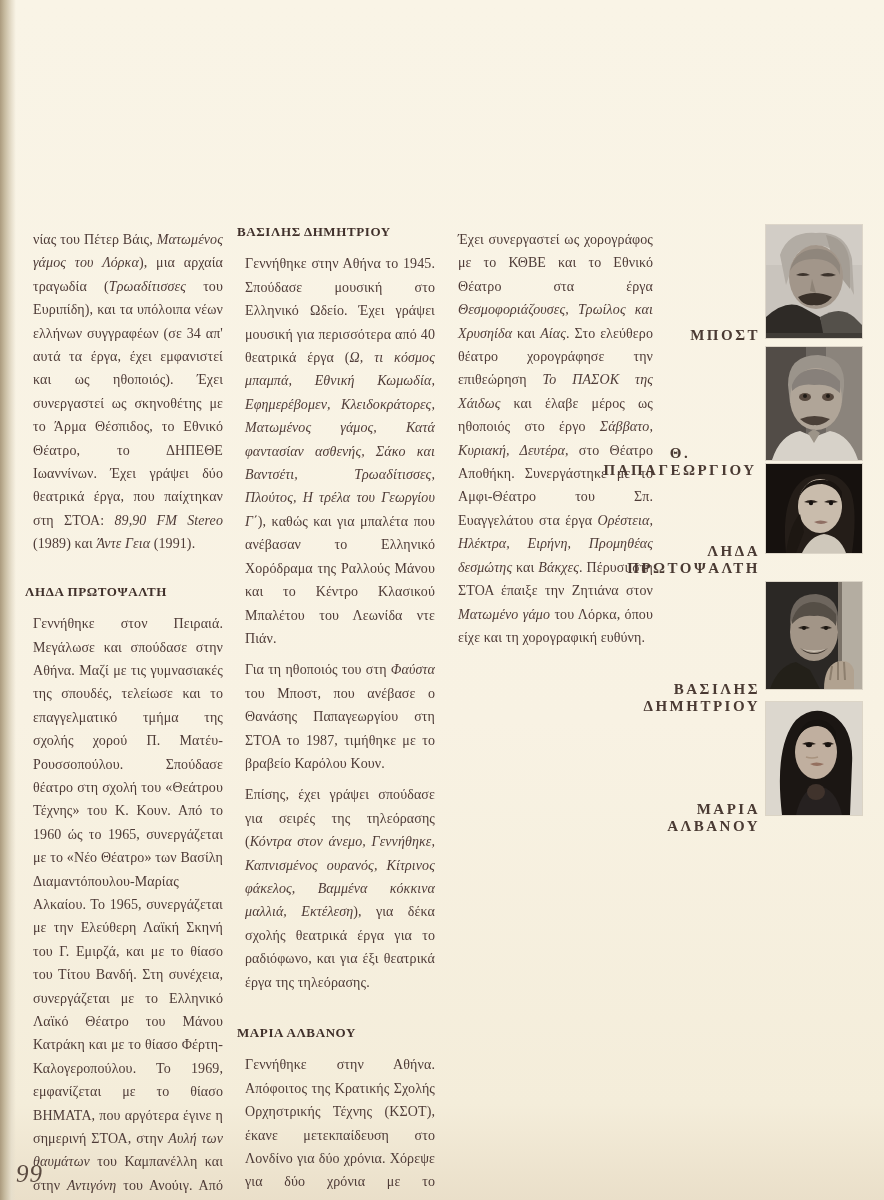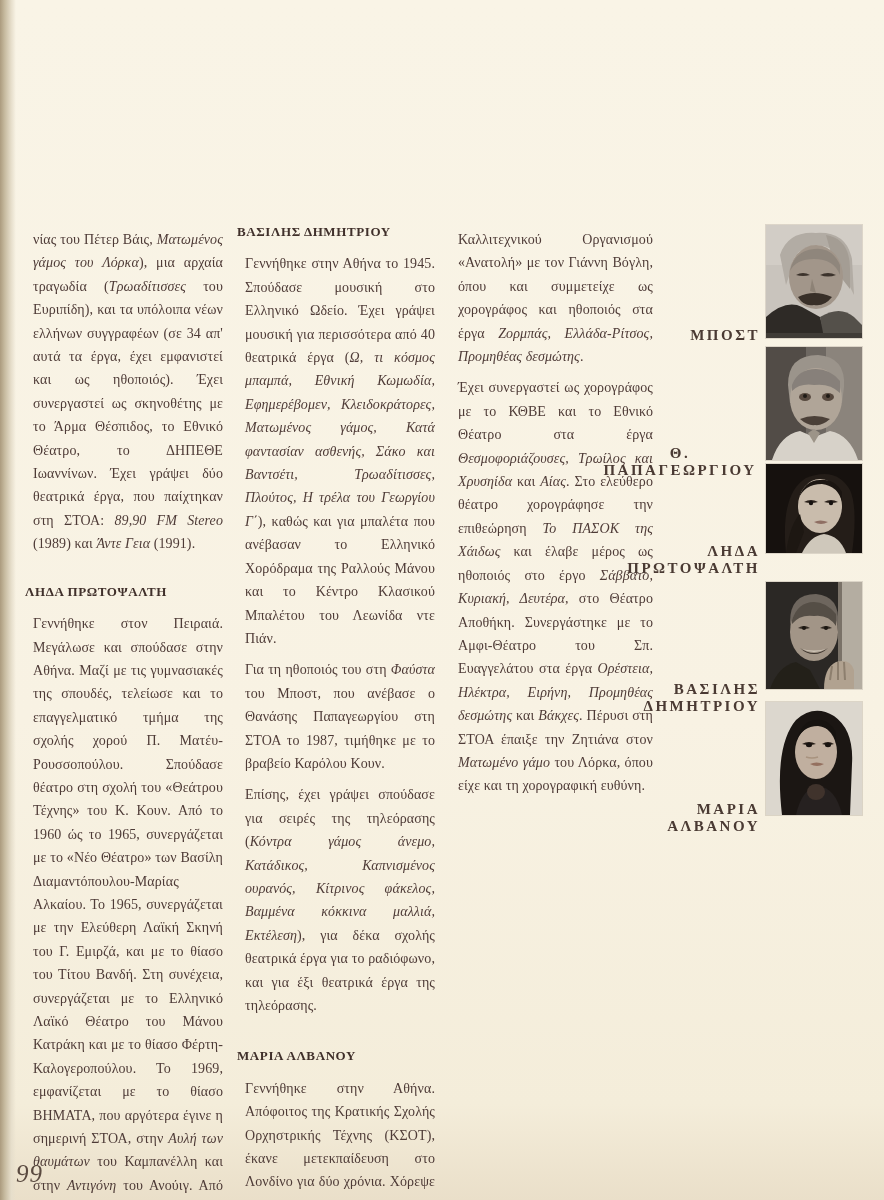--- a/index.html
+++ b/index.html
@@ -62,27 +62,26 @@
   <div class="col col-1">
     <p><span>νίας του Πέτερ Βάις, </span><span class="it">Ματωμένος γάμος του Λόρκα</span><span>), μια αρχαία τραγωδία (</span><span class="it">Τρωαδίτισσες</span><span> του Ευριπίδη), και τα υπόλοιπα νέων ελλήνων συγγραφέων (σε 34 απ' αυτά τα έργα, έχει εμφανιστεί και ως ηθοποιός). Έχει συνεργαστεί ως σκηνοθέτης με το Άρμα Θέσπιδος, το Εθνικό Θέατρο, το ΔΗΠΕΘΕ Ιωαννίνων. Έχει γράψει δύο θεατρικά έργα, που παίχτηκαν στη ΣΤΟΑ: </span><span class="it">89,90 FM Stereo</span><span> (1989) και </span><span class="it">Άντε Γεια</span><span> (1991).</span></p>
     <h3 class="heading">ΛΗΔΑ ΠΡΩΤΟΨΑΛΤΗ</h3>
     <p><span>Γεννήθηκε στον Πειραιά. Μεγάλωσε και σπούδασε στην Αθήνα. Μαζί με τις γυμνασιακές της σπουδές, τελείωσε και το επαγγελματικό τμήμα της σχολής χορού Π. Ματέυ-Ρουσσοπούλου. Σπούδασε θέατρο στη σχολή του «Θεάτρου Τέχνης» του Κ. Κουν. Από το 1960 ώς το 1965, συνεργάζεται με το «Νέο Θέατρο» των Βασίλη Διαμαντόπουλου-Μαρίας Αλκαίου. Το 1965, συνεργάζεται με την Ελεύθερη Λαϊκή Σκηνή του Γ. Εμιρζά, και με το θίασο του Τίτου Βανδή. Στη συνέχεια, συνεργάζεται με το Ελληνικό Λαϊκό Θέατρο του Μάνου Κατράκη και με το θίασο Φέρτη-Καλογεροπούλου. Το 1969, εμφανίζεται με το θίασο ΒΗΜΑΤΑ, που αργότερα έγινε η σημερινή ΣΤΟΑ, στην </span><span class="it">Αυλή των θαυμάτων</span><span> του Καμπανέλλη και στην </span><span class="it">Αντιγόνη</span><span> του Ανούιγ. Από το 1974, συνεργάζεται μόνιμα με τη ΣΤΟΑ. Το καλοκαίρι του 1993, ερμήνευσε τη </span><span class="it">Φαύστα</span><span> του Μποστ με το ΔΗΠΕΘΕ Ιωαννίνων. Στον κινηματογράφο, έχει εμφανιστεί στις ταινίες </span></p>
   </div>
 
   <div class="col col-2">
     <h3 class="heading first">ΒΑΣΙΛΗΣ ΔΗΜΗΤΡΙΟΥ</h3>
     <p><span>Γεννήθηκε στην Αθήνα το 1945. Σπούδασε μουσική στο Ελληνικό Ωδείο. Έχει γράψει μουσική για περισσότερα από 40 θεατρικά έργα (</span><span class="it">Ω, τι κόσμος μπαμπά, Εθνική Κωμωδία, Εφημερέβομεν, Κλειδοκράτορες, Ματωμένος γάμος, Κατά φαντασίαν ασθενής, Σάκο και Βαντσέτι, Τρωαδίτισσες, Πλούτος, Η τρέλα του Γεωργίου Γ΄</span><span>), καθώς και για μπαλέτα που ανέβασαν το Ελληνικό Χορόδραμα της Ραλλούς Μάνου και το Κέντρο Κλασικού Μπαλέτου του Λεωνίδα ντε Πιάν.</span></p>
     <p><span>Για τη ηθοποιός του στη </span><span class="it">Φαύστα</span><span> του Μποστ, που ανέβασε ο Θανάσης Παπαγεωργίου στη ΣΤΟΑ το 1987, τιμήθηκε με το βραβείο Καρόλου Κουν.</span></p>
-    <p><span>Επίσης, έχει γράψει σπούδασε για σειρές της τηλεόρασης (</span><span class="it">Κόντρα γάμος άνεμο, Κατάδικος, Καπνισμένος ουρανός, Κίτρινος φάκελος, Βαμμένα κόκκινα μαλλιά, Εκτέλεση</span><span>), για δέκα σχολής θεατρικά έργα για το ραδιόφωνο, και για έξι θεατρικά έργα της τηλεόρασης.</span></p>
+    <p><span>Επίσης, έχει γράψει σπούδασε για σειρές της τηλεόρασης (</span><span class="it">Κόντρα στον άνεμο, Γεννήθηκε, Καπνισμένος ουρανός, Κίτρινος φάκελος, Βαμμένα κόκκινα μαλλιά, Εκτέλεση</span><span>), για δέκα σχολής θεατρικά έργα για το ραδιόφωνο, και για έξι θεατρικά έργα της τηλεόρασης.</span></p>
     <h3 class="heading gap">ΜΑΡΙΑ ΑΛΒΑΝΟΥ</h3>
     <p><span>Γεννήθηκε στην Αθήνα. Απόφοιτος της Κρατικής Σχολής Ορχηστρικής Τέχνης (ΚΣΟΤ), έκανε μετεκπαίδευση στο Λονδίνο για δύο χρόνια. Χόρεψε για δύο χρόνια με το Πειραματικό Μπαλέτο Αθηνών του Γιάννη Μέτση, και παράλληλα δίδασκε στη ΚΣΟΤ. Ιδρυτικό μέλος του Χοροθέατρου «Αέναον» με τον Ντανιέλ Λομέλ. Ιδρυτικό μέλος του</span></p>
   </div>
 
   <div class="col col-3">
-    <p><span>Καλλιτεχνικού Οργανισμού «Ανατολή» με τον Γιάννη Βόγλη, όπου και συμμετείχε ως χορογράφος και ηθοποιός στα έργα </span><span class="it">Ζορμπάς, Ελλάδα-Ρίτσος, Προμηθέας δεσμώτης</span><span>.</span></p>
     <p><span>Έχει συνεργαστεί ως χορογράφος με το ΚΘΒΕ και το Εθνικό Θέατρο στα έργα </span><span class="it">Θεσμοφοριάζουσες, Τρωίλος και Χρυσηίδα</span><span> και </span><span class="it">Αίας</span><span>. Στο ελεύθερο θέατρο χορογράφησε την επιθεώρηση </span><span class="it">Το ΠΑΣΟΚ της Χάιδως</span><span> και έλαβε μέρος ως ηθοποιός στο έργο </span><span class="it">Σάββατο, Κυριακή, Δευτέρα</span><span>, στο Θέατρο Αποθήκη. Συνεργάστηκε με το Αμφι-Θέατρο του Σπ. Ευαγγελάτου στα έργα </span><span class="it">Ορέστεια, Ηλέκτρα, Ειρήνη, Προμηθέας δεσμώτης</span><span> και </span><span class="it">Βάκχες</span><span>. Πέρυσι στη ΣΤΟΑ έπαιξε την Ζητιάνα στον </span><span class="it">Ματωμένο γάμο</span><span> του Λόρκα, όπου είχε και τη χορογραφική ευθύνη.</span></p>
   </div>
 
   <figure class="photo photo-1" style="margin:0">
     <svg width="96" height="113" viewBox="0 0 96 113">
       <rect width="96" height="113" fill="#c9c4bd"></rect>
       <rect width="96" height="40" fill="#d2cdc6"></rect>
       <path d="M14 30 Q22 6 50 8 Q80 6 86 34 L88 70 L78 50 Q80 24 52 20 Q26 22 24 48 L20 60 Z" fill="#b2aca4"></path>
       <path d="M60 10 Q84 14 84 44 L84 64 L70 46 Z" fill="#a49d94"></path>
       <ellipse cx="50" cy="52" rx="27" ry="32" fill="#a2968a"></ellipse>

